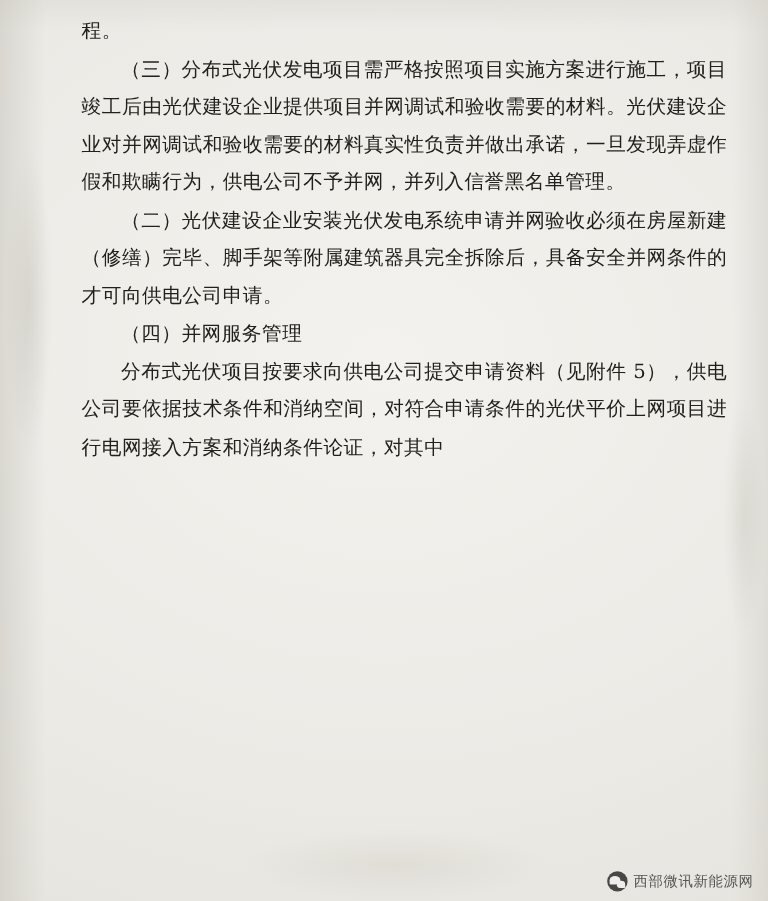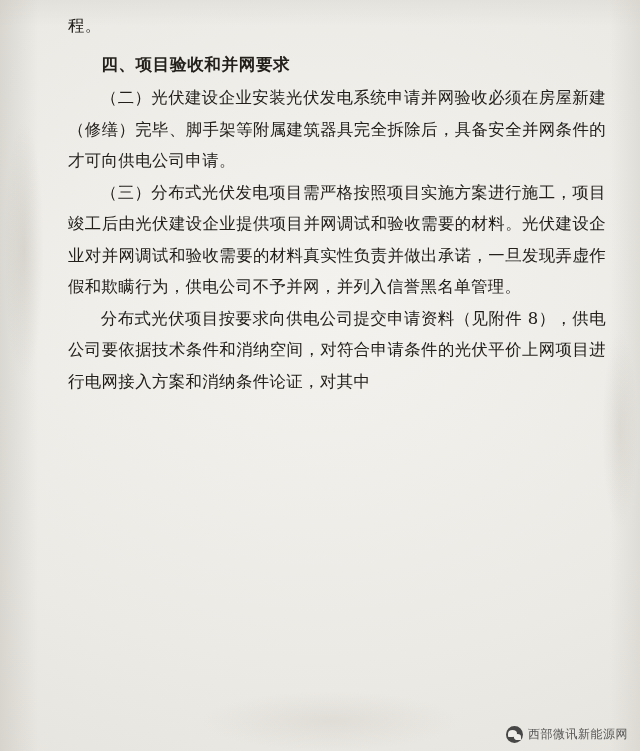--- a/index.html
+++ b/index.html
@@ -118,26 +118,26 @@
 <div class="smudge s1"></div>
 <div class="smudge s2"></div>
 <div class="smudge s3"></div>
 
 <div class="page">
   <div class="doc">
 
     <p class="noindent">程。</p>
 
 
-    <h2 class="section">四、项目验收和并网要求</h2>
 
+    <p>（三）分布式光伏发电项目需严格按照项目实施方案进行施工，项目竣工后由光伏建设企业提供项目并网调试和验收需要的材料。光伏建设企业对并网调试和验收需要的材料真实性负责并做出承诺，一旦发现弄虚作假和欺瞒行为，供电公司不予并网，并列入信誉黑名单管理。</p>
     <p>（二）光伏建设企业安装光伏发电系统申请并网验收必须在房屋新建（修缮）完毕、脚手架等附属建筑器具完全拆除后，具备安全并网条件的才可向供电公司申请。</p>
-    <p>（三）分布式光伏发电项目需严格按照项目实施方案进行施工，项目竣工后由光伏建设企业提供项目并网调试和验收需要的材料。光伏建设企业对并网调试和验收需要的材料真实性负责并做出承诺，一旦发现弄虚作假和欺瞒行为，供电公司不予并网，并列入信誉黑名单管理。</p>
+    <p>（四）并网服务管理</p>
 
-    <p>分布式光伏项目按要求向供电公司提交申请资料（见附件 8），供电公司要依据技术条件和消纳空间，对符合申请条件的光伏平价上网项目进行电网接入方案和消纳条件论证，对其中</p>
+    <p>分布式光伏项目按要求向供电公司提交申请资料（见附件 5），供电公司要依据技术条件和消纳空间，对符合申请条件的光伏平价上网项目进行电网接入方案和消纳条件论证，对其中</p>
 
   </div>
 </div>
 
 <div class="footer-badge">
   <span class="wechat-icon"></span>
   <span class="footer-text">西部微讯新能源网</span>
 </div>
 
 </body></html>

